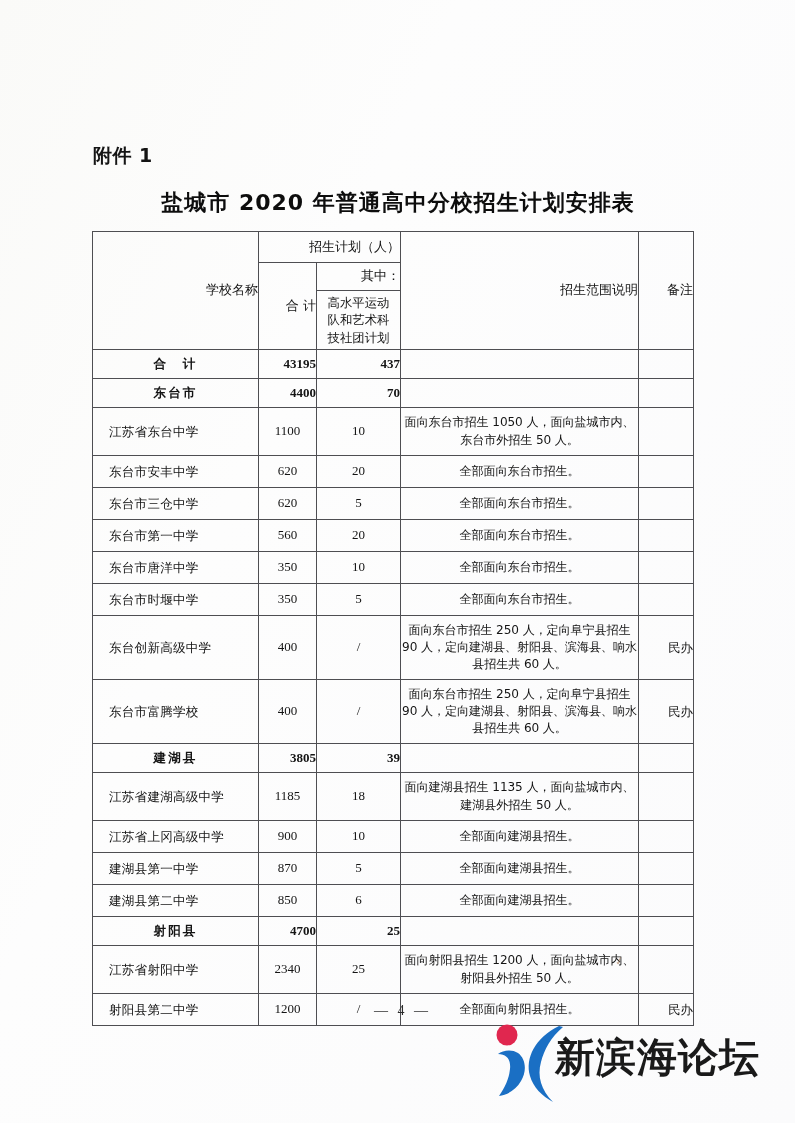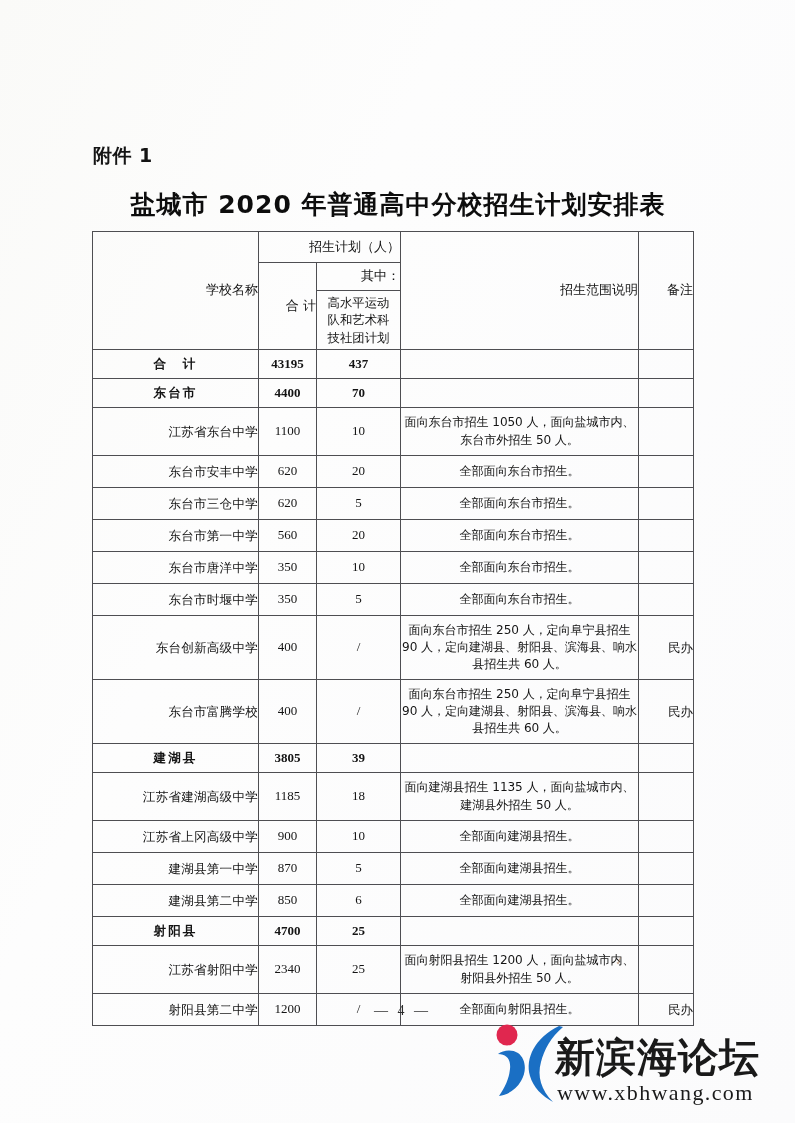--- a/index.html
+++ b/index.html
@@ -39,21 +39,21 @@
     color: #141414;
     padding-left: 15px;
   }
 
   .doc-title {
     position: absolute;
     left: 0;
     right: 0;
     top: 188px;
     text-align: center;
-    font-size: 25px;
+    font-size: 22px;
     font-weight: bold;
     letter-spacing: 1px;
     font-family: "DejaVu Sans", "Liberation Sans", sans-serif;
     color: #0d0d0d;
     padding-left: 1px;
   }
 
   table.plan-table {
     position: absolute;
     left: 92px;
@@ -96,21 +96,21 @@
   .hdr-row-b td { height: 27px; }
   .hdr-row-c td { height: 58px; }
 
   td.school {
     font-family: "DejaVu Sans", "Liberation Sans", sans-serif;
     font-size: 12.6px;
     text-align: center;
     letter-spacing: 0.2px;
   }
   td.school.indent {
-    text-align: right;
+    text-align: left;
     padding-left: 16px;
   }
   td.num {
     text-align: center;
     font-family: "Liberation Serif", "DejaVu Serif", serif;
     font-size: 13px;
   }
   td.scope {
     text-align: center;
     padding: 2px 5px 2px 7px;
@@ -121,21 +121,21 @@
   td.note {
     text-align: right;
     font-family: "DejaVu Sans", "Liberation Sans", sans-serif;
     font-size: 12.4px;
   }
   tr.group td.school,
   tr.group td.num {
     font-weight: bold;
     letter-spacing: 2px;
   }
-  tr.group td.num { letter-spacing: 0; }
+  tr.group td.num { letter-spacing: 0; text-align: right; }
   tr.group td { height: 28px; }
   tr.r1 td { height: 31px; }
   tr.r2 td { height: 47px; }
   tr.r3 td { height: 63px; }
 
   .footer-page {
     position: absolute;
     left: 0;
     right: 0;
     top: 1003px;
@@ -369,16 +369,15 @@
 
   <div class="footer-page">— 4 —</div>
 
   <div class="watermark">
     <svg class="wm-mark" viewBox="0 0 86 80">
       <circle id="wm-dot" cx="22" cy="11" r="10.5" fill="#e0274f"></circle>
       <path id="wm-stroke" d="M13 30 C22 30, 26 36, 25 45 C24 55, 20 63, 14 72 C22 71, 31 66, 36 57 C42 47, 41 35, 33 29 C27 25, 18 26, 13 30 Z" fill="#1a6fc4"></path>
       <path id="wm-arc" d="M74 2 C50 14, 40 34, 45 52 C48 63, 57 72, 68 78 C56 66, 52 52, 56 38 C59 26, 66 13, 78 3 Z" fill="#1a6fc4"></path>
     </svg>
     <div class="wm-text-cn">新滨海论坛</div>
-    <div class="wm-text-url">www.xbhwang.com</div>
   </div>
 
 </div>
 
 </body></html>

